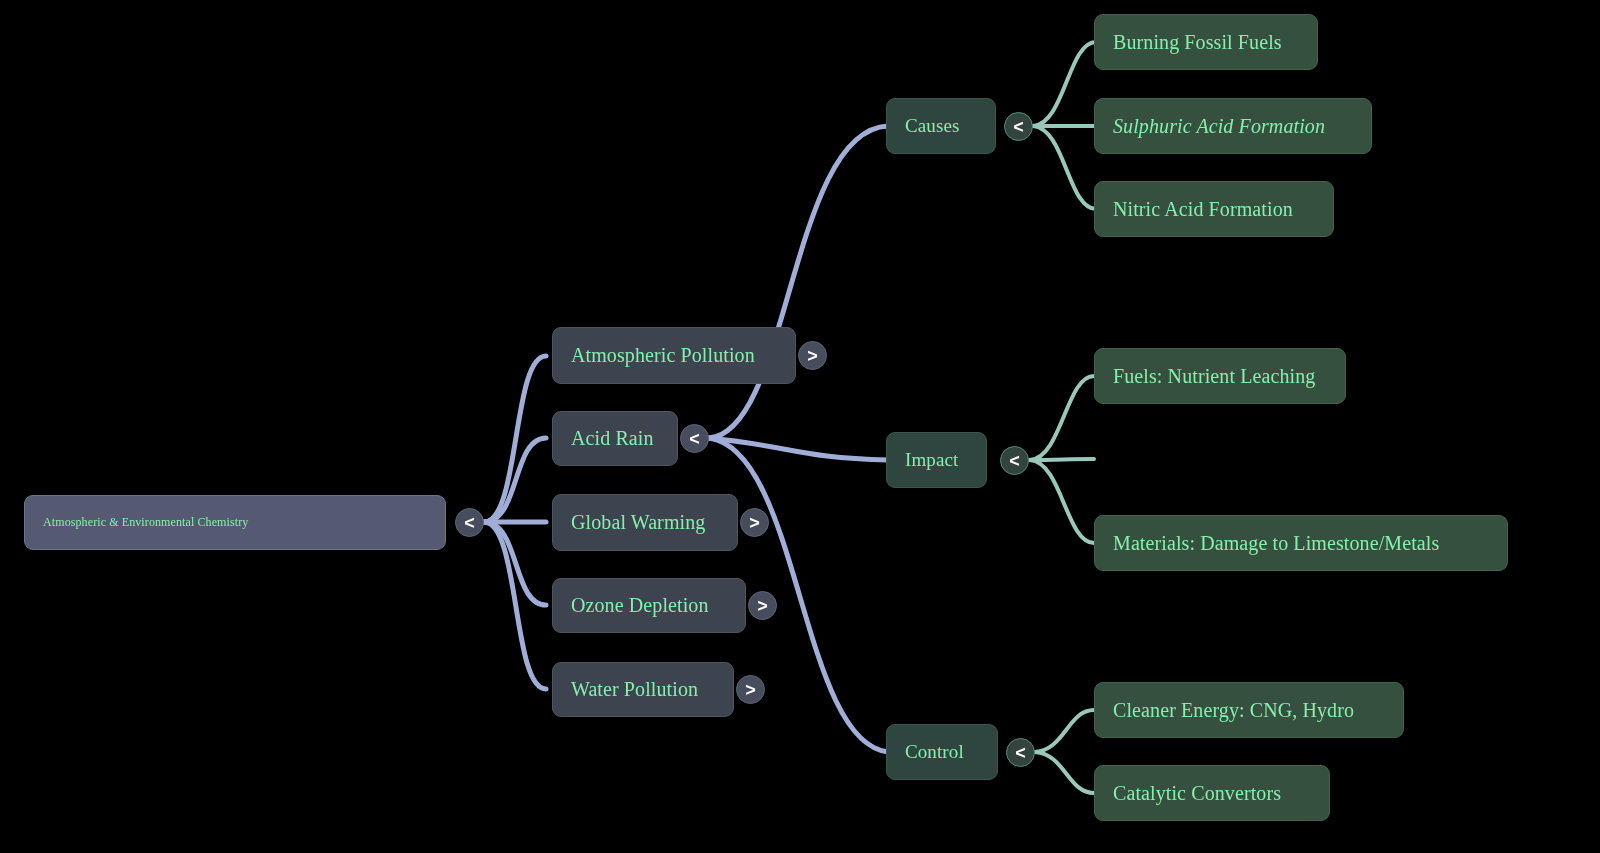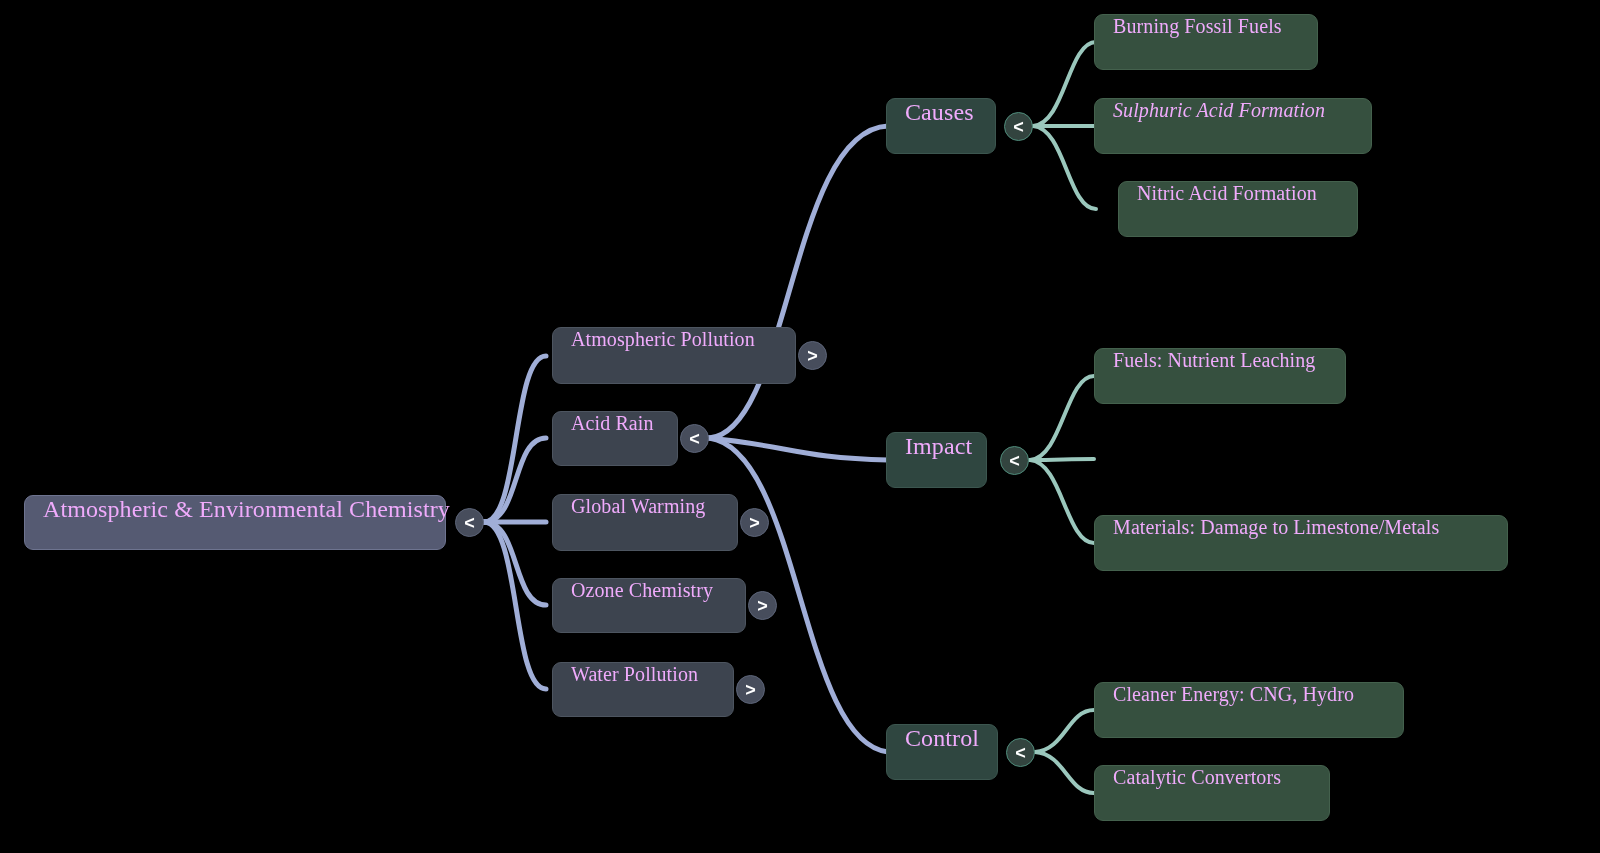--- a/index.html
+++ b/index.html
@@ -20,50 +20,50 @@
     left: 0;
     top: 0;
     width: 1600px;
     height: 853px;
     pointer-events: none;
   }
   .node {
     position: absolute;
     box-sizing: border-box;
     display: flex;
-    align-items: flex-start;
+    align-items: center;
     border-radius: 9px;
-    color: #f0abfc;
+    color: #86efac;
     white-space: nowrap;
     letter-spacing: 0.1px;
   }
   .node .label {
     display: block;
     width: 100%;
   }
   
   .lvl-root {
     background: #555a72;
     border: 1px solid #6e7490;
-    font-size: 24px;
+    font-size: 12px;
     padding: 0 18px;
   }
   
   .lvl-2 {
     background: #3d444f;
     border: 1px solid #4d5560;
     font-size: 20px;
     padding: 0 18px;
     margin-left: 8px;
   }
   
   .lvl-3 {
     background: #2f4640;
     border: 1px solid #3c564f;
-    font-size: 24px;
+    font-size: 19px;
     padding: 0 18px;
     justify-content: center;
   }
   
   .lvl-4 {
     background: #36503f;
     border: 1px solid #44614d;
     font-size: 20px;
     padding: 0 18px;
   }
@@ -154,21 +154,21 @@
   </div>
 
   <div class="node lvl-2" style="left:544px; top:494px; width:186px; height:57px;">
     <span class="label">Global Warming</span>
   </div>
   <div class="toggle slate" style="left:740px; top:508px;">
     <span>&gt;</span>
   </div>
 
   <div class="node lvl-2" style="left:544px; top:578px; width:194px; height:55px;">
-    <span class="label">Ozone Chemistry</span>
+    <span class="label">Ozone Depletion</span>
   </div>
   <div class="toggle slate" style="left:748px; top:591px;">
     <span>&gt;</span>
   </div>
 
   <div class="node lvl-2" style="left:544px; top:662px; width:182px; height:55px;">
     <span class="label">Water Pollution</span>
   </div>
   <div class="toggle slate" style="left:736px; top:675px;">
     <span>&gt;</span>
@@ -180,21 +180,21 @@
   <div class="toggle green" style="left:1004px; top:112px;">
     <span>&lt;</span>
   </div>
 
   <div class="node lvl-4" style="left:1094px; top:14px; width:224px; height:56px;">
     <span class="label">Burning Fossil Fuels</span>
   </div>
   <div class="node lvl-4" style="left:1094px; top:98px; width:278px; height:56px;font-style:italic;">
     <span class="label">Sulphuric Acid Formation</span>
   </div>
-  <div class="node lvl-4" style="left:1094px; top:181px; width:240px; height:56px;margin-left:24px;">
+  <div class="node lvl-4" style="left:1094px; top:181px; width:240px; height:56px;">
     <span class="label">Nitric Acid Formation</span>
   </div>
 
   <div class="node lvl-3" style="left:886px; top:432px; width:101px; height:56px;">
     <span class="label">Impact</span>
   </div>
   <div class="toggle green" style="left:1000px; top:446px;">
     <span>&lt;</span>
   </div>
 

